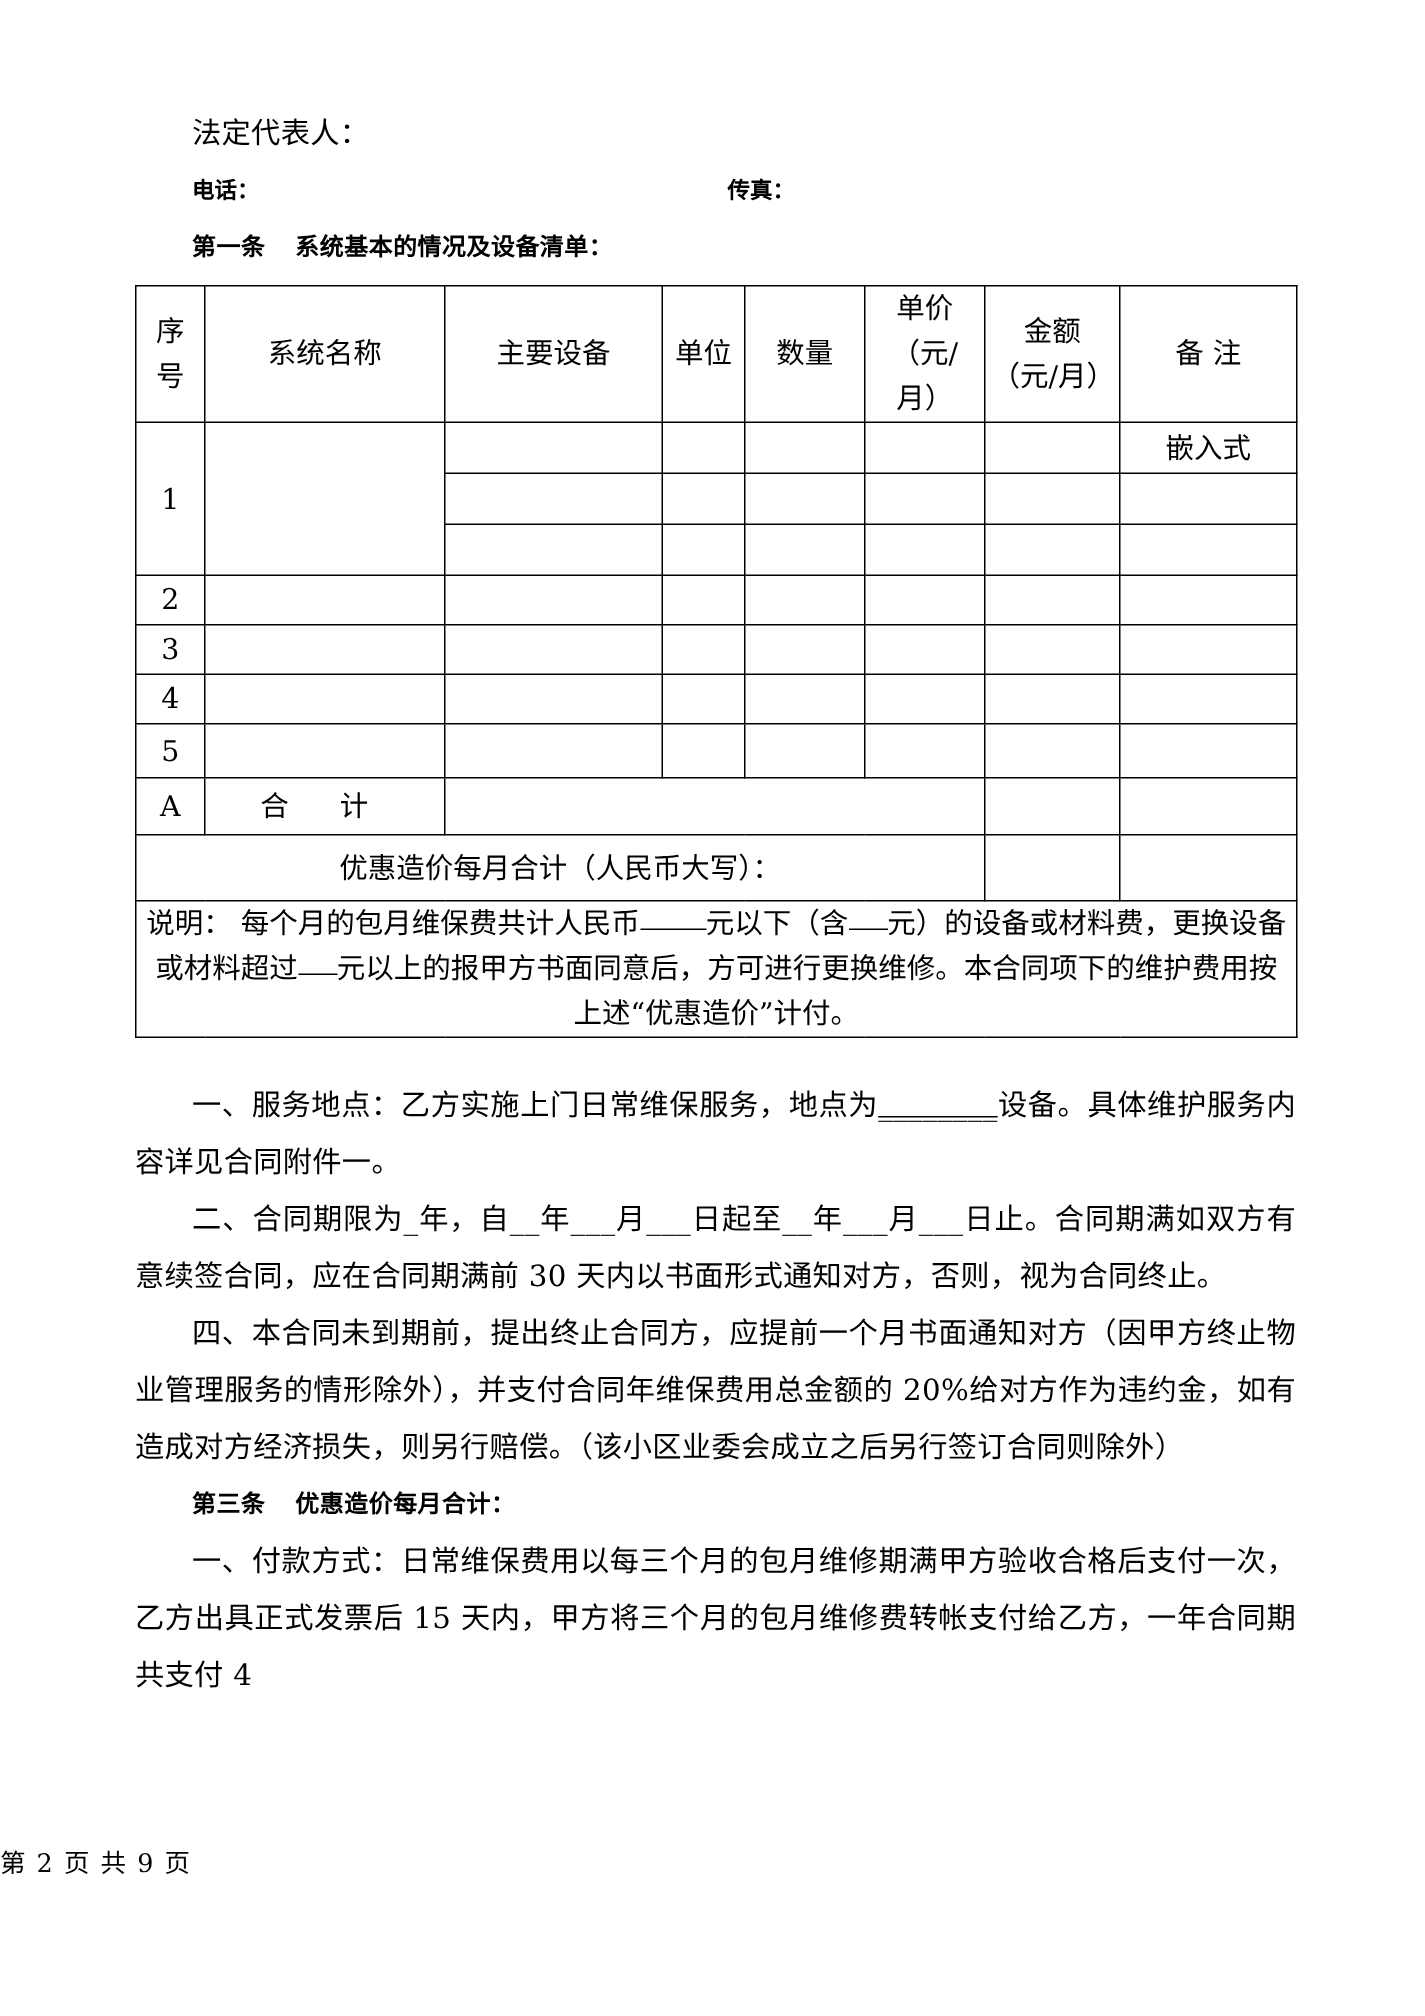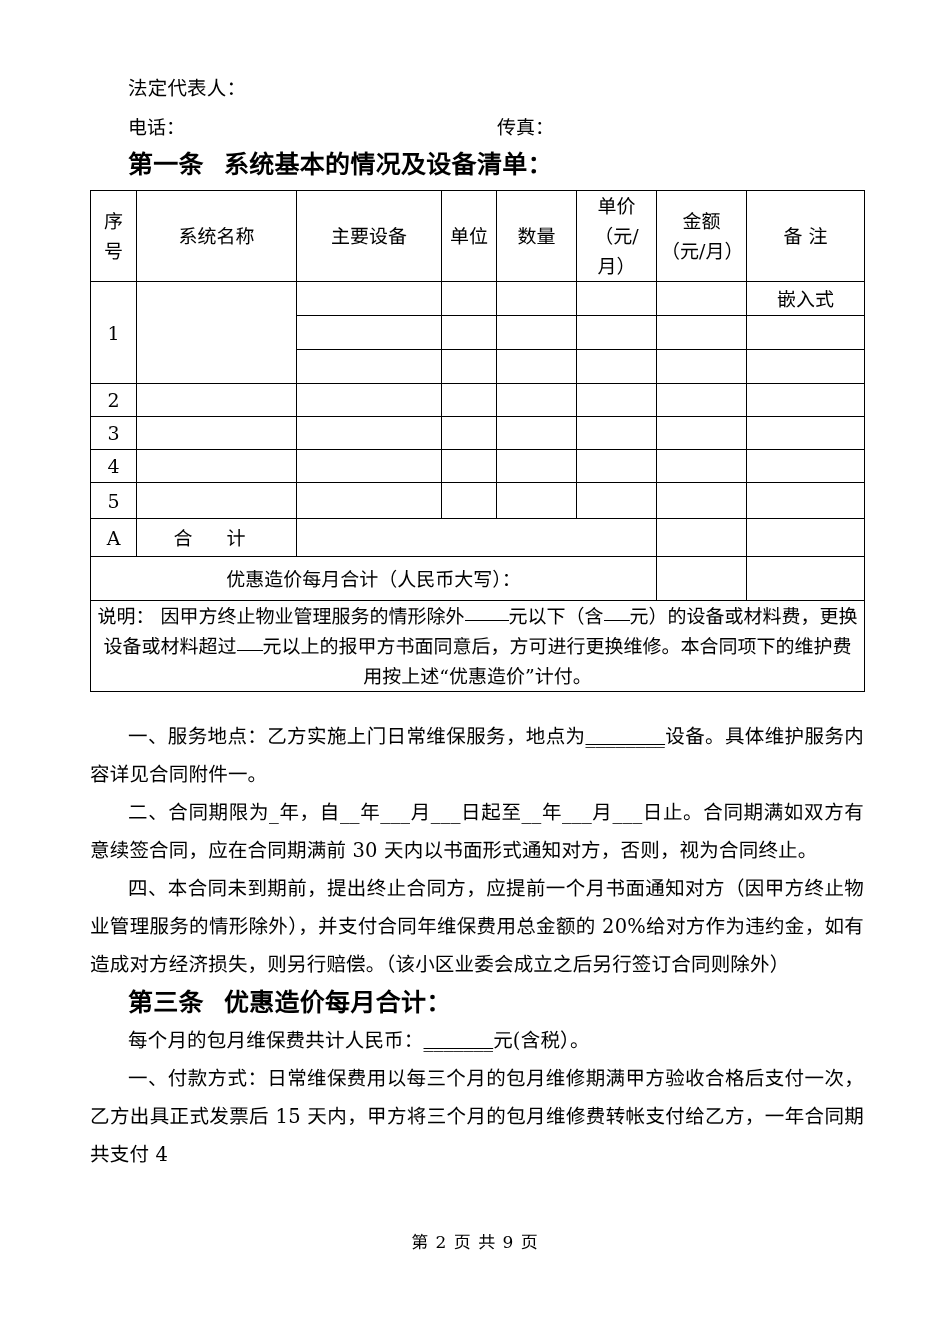--- a/index.html
+++ b/index.html
@@ -29,34 +29,35 @@
   .para {
     font-size: 19.5px;
     line-height: 38px;
     text-align: justify;
     text-justify: inter-ideograph;
     margin: 0;
     letter-spacing: 0.2px;
   }
   .indent2 { text-indent: 38px; }
   .heading {
-    font-size: 25px;
+    font-size: 16px;
     line-height: 38px;
     font-weight: bold;
     margin: 0;
     text-indent: 38px;
     letter-spacing: 0.3px;
   }
   .heading .gap { display: inline-block; width: 20px; }
   .tabline {
-    font-size: 19px;
+    font-size: 15px;
     line-height: 38px;
     margin: 0;
     text-indent: 38px;
     white-space: pre;
+    font-weight: bold;
   }
   .fax-gap { display: inline-block; width: 312px; }
 
   .u { text-decoration: underline; margin-top: 15px; }
   .blank-s  { display:inline-block; width: 26px;  border-bottom: 1.4px solid #000; vertical-align: 2px;}
   .blank-m  { display:inline-block; width: 44px;  border-bottom: 1.4px solid #000; vertical-align: 2px;}
 
   .spacer-before-h2 { height: 26px; }
 
   
@@ -94,21 +95,20 @@
     vertical-align: top;
   }
   .heji { letter-spacing: 14px; padding-left: 18px; }
 
   
   .footer {
     position: absolute;
     left: 0;
     top: 1228px;
     width: 950px;
-    text-align: center;
     font-size: 17px;
     font-family: "DejaVu Serif", "Liberation Serif", serif;
     letter-spacing: 1px;
   }
 </style>
 </head>
 <body>
 
 <div class="page">
   <div class="content">
@@ -228,37 +228,36 @@
           <td></td>
         </tr>
 
         <tr class="r-fav">
           <td colspan="6" class="left-text">优惠造价每月合计（人民币大写）：</td>
           <td></td>
           <td></td>
         </tr>
 
         <tr>
-          <td colspan="8" class="note-cell"><span>说明：  因甲方终止物业管理服务的情形除外</span><span class="blank-m"></span><span>元以下（含</span><span class="blank-s"></span><span>元）的设备或材料费，更换设备或材料超过</span><span class="blank-s"></span><span>元以上的报甲方书面同意后，方可进行更换维修。本合同项下的维护费用按上述“优惠造价”计付。</span></td>
+          <td colspan="8" class="note-cell"><span>说明：  每个月的包月维保费共计人民币</span><span class="blank-m"></span><span>元以下（含</span><span class="blank-s"></span><span>元）的设备或材料费，更换设备或材料超过</span><span class="blank-s"></span><span>元以上的报甲方书面同意后，方可进行更换维修。本合同项下的维护费用按上述“优惠造价”计付。</span></td>
         </tr>
       </tbody>
     </table>
 
     <div class="spacer-before-h2"></div>
 
 
     <p class="para indent2"><span>一、服务地点：乙方实施上门日常维保服务，地点为</span><span class="u">________</span><span>设备。具体维护服务内容详见合同附件一。</span></p>
 
     <p class="para indent2">二、合同期限为_年，自__年___月___日起至__年___月___日止。合同期满如双方有意续签合同，应在合同期满前 30 天内以书面形式通知对方，否则，视为合同终止。</p>
 
 
     <p class="para indent2">四、本合同未到期前，提出终止合同方，应提前一个月书面通知对方（因甲方终止物业管理服务的情形除外），并支付合同年维保费用总金额的 20%给对方作为违约金，如有造成对方经济损失，则另行赔偿。（该小区业委会成立之后另行签订合同则除外）</p>
 
     <p class="heading"><span>第三条</span><span class="gap"></span><span>优惠造价每月合计：</span></p>
 
-    <p class="para indent2"><span>每个月的包月维保费共计人民币：</span><span class="u">_______</span><span>元(含税）。</span></p>
 
     <p class="para indent2">一、付款方式：日常维保费用以每三个月的包月维修期满甲方验收合格后支付一次，乙方出具正式发票后 15 天内，甲方将三个月的包月维修费转帐支付给乙方，一年合同期共支付 4</p>
 
   </div>
 
   <div class="footer">第 2 页 共 9 页</div>
 </div>
 
 </body></html>

